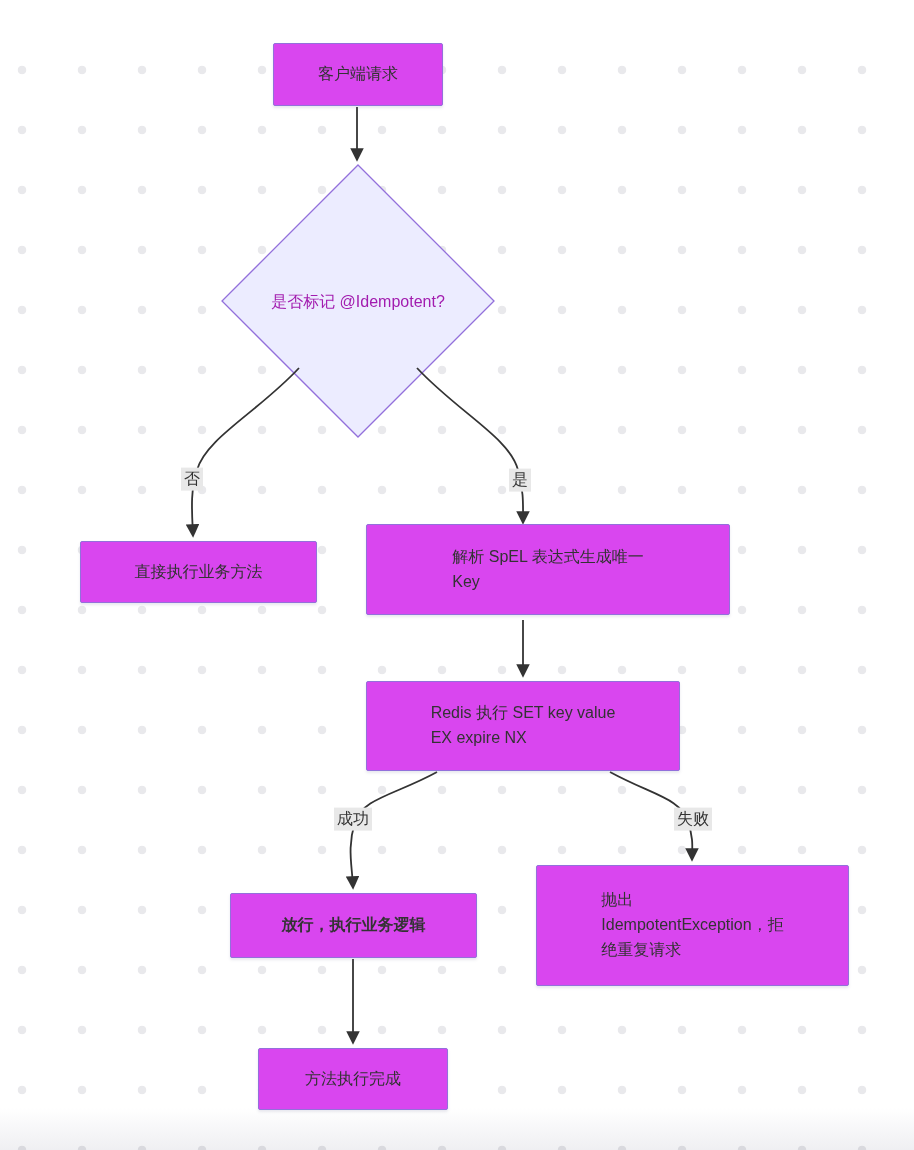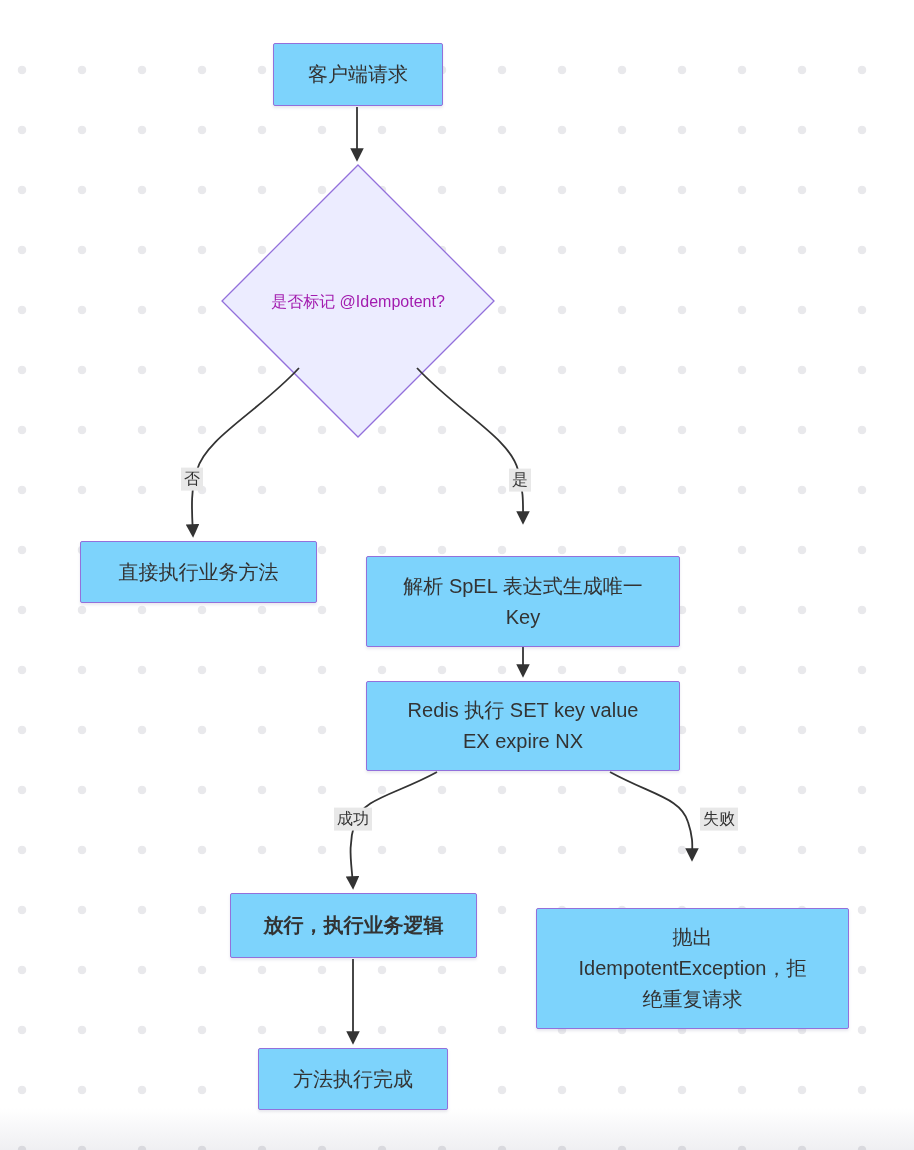--- a/index.html
+++ b/index.html
@@ -34,30 +34,30 @@
     background-position: -8px 12px, 0 0;
     z-index: 1;
   }
   svg.edges {
     position: absolute; left: 0; top: 0;
     width: 914px; height: 1150px;
     z-index: 2;
   }
   .node {
     position: absolute;
-    background: #7dd3fc;
+    background: #d946ef;
     border: 1px solid #9370DB;
     border-radius: 2px;
     color: #333333;
-    font-size: 20px;
+    font-size: 16px;
     line-height: 1.55;
     display: flex;
     align-items: center;
     justify-content: center;
-    text-align: center;
+    text-align: left;
     white-space: pre-line;
     box-shadow: 0 2px 3px rgba(130,130,160,0.18);
     z-index: 3;
   }
   .diamond-label {
     position: absolute;
     color: #a21caf;
     font-size: 16px;
     text-align: center;
     white-space: nowrap;
@@ -69,30 +69,30 @@
     background: #e8e8e8;
     color: #333333;
     font-size: 16px;
     line-height: 1.3;
     padding: 1px 3px;
     z-index: 5;
   }
   
   .n-start     { left: 273px; top: 43px;   width: 170px; height: 63px; }
   .n-direct    { left: 80px;  top: 541px;  width: 237px; height: 62px; }
-  .n-spel      { left: 366px; top: 556px;  width: 314px; height: 91px; }
+  .n-spel      { left: 366px; top: 524px;  width: 364px; height: 91px; }
   .n-redis     { left: 366px; top: 681px;  width: 314px; height: 90px; }
   .n-allow     { left: 230px; top: 893px;  width: 247px; height: 65px; font-weight: bold; }
-  .n-exception { left: 536px; top: 865px;  width: 313px; height: 121px; margin-top: 43px; }
+  .n-exception { left: 536px; top: 865px;  width: 313px; height: 121px; }
   .n-done      { left: 258px; top: 1048px; width: 190px; height: 62px; }
   .dec-label   { left: 238px; top: 292px;  width: 240px; }
   .l-no        { left: 192px; top: 479px; }
   .l-yes       { left: 520px; top: 480px; }
   .l-success   { left: 353px; top: 819px; }
-  .l-fail      { left: 719px; top: 819px; }
+  .l-fail      { left: 693px; top: 819px; }
 </style>
 </head>
 <body>
 
 <div class="canvas">
 
   <div class="dots-layer"></div>
   <div class="bottom-band"></div>
 
   <svg class="edges" viewBox="0 0 914 1150" xmlns="http://www.w3.org/2000/svg">

